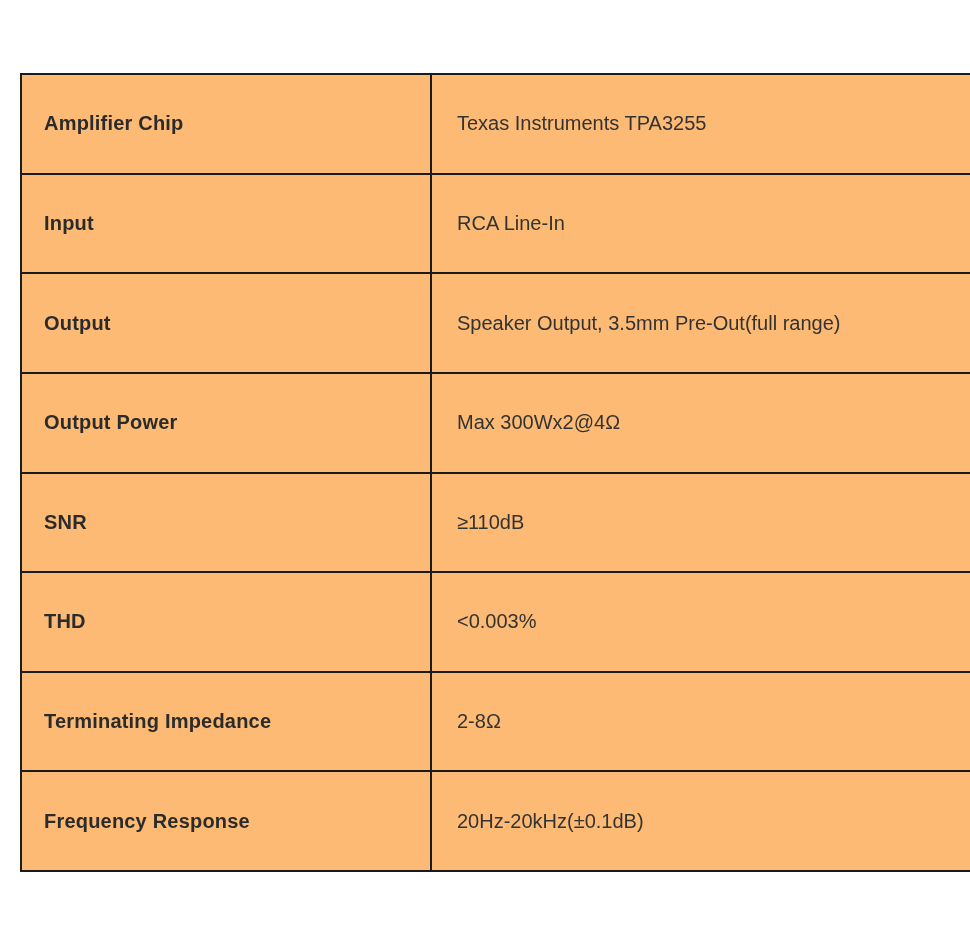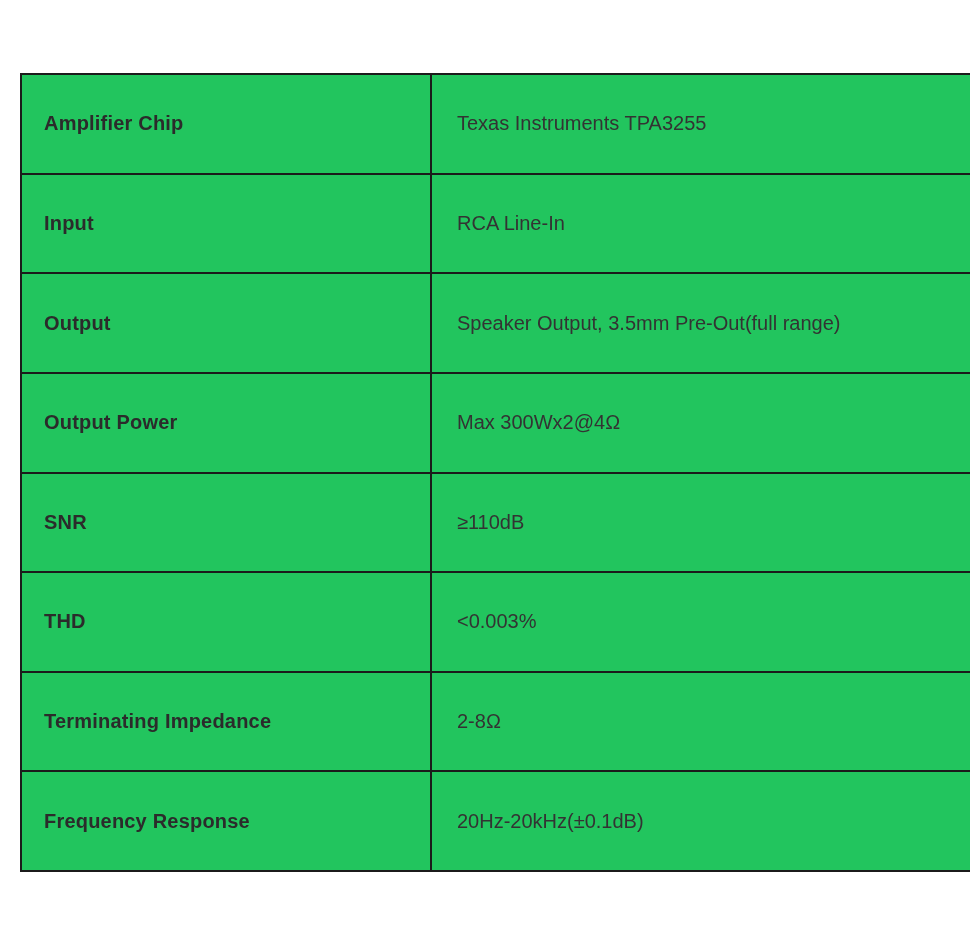--- a/index.html
+++ b/index.html
@@ -24,21 +24,21 @@
     height: 799px;
     border-collapse: collapse;
     table-layout: fixed;
     background: #ffffff;
   }
   table.spec-table td {
     border: 2px solid #1b1b1b;
     vertical-align: middle;
     font-size: 20px;
     line-height: 1.25;
-    background: #22c55e;
+    background: #fdba74;
     overflow: hidden;
     white-space: nowrap;
     margin-top: 30px;
   }
   td.label-cell {
     width: 410px;
     padding-left: 22px;
     font-weight: bold;
     color: #2b2b2b;
     letter-spacing: 0.2px;

